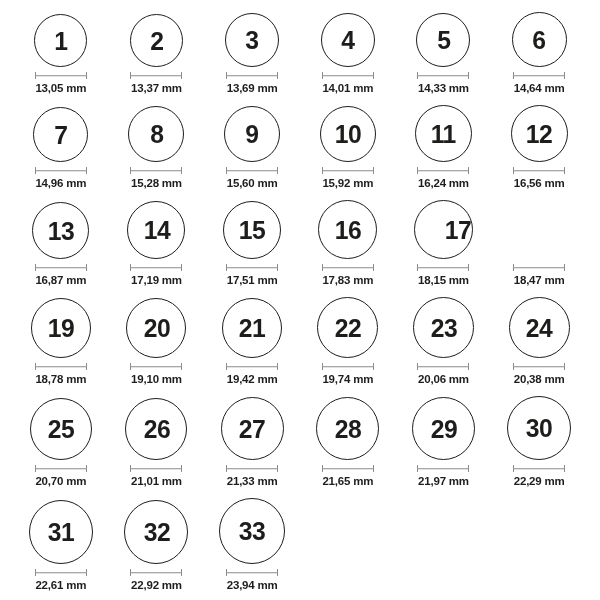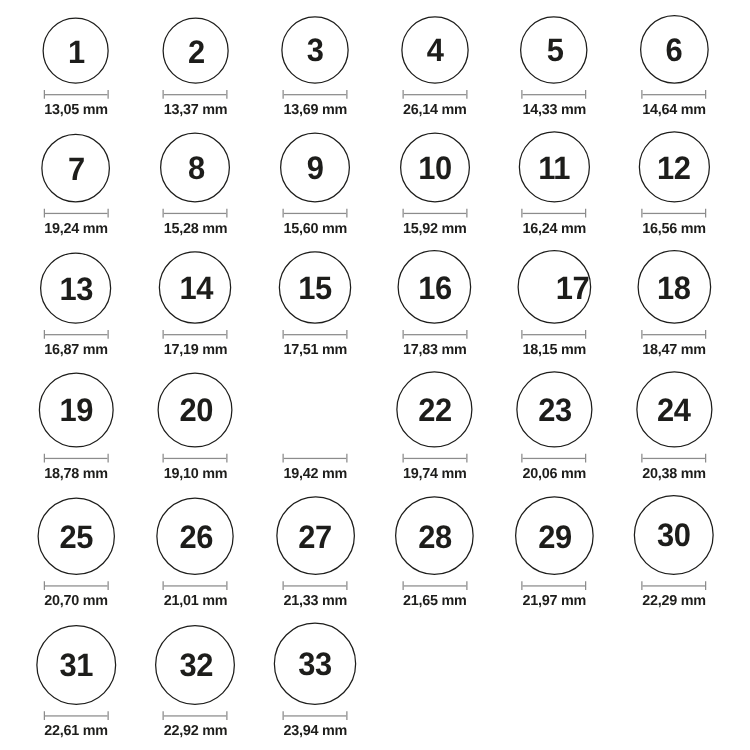--- a/index.html
+++ b/index.html
@@ -97,42 +97,42 @@
       <span class="num">3</span>
     </div>
     <div class="ruler"></div>
     <div class="mm-label">13,69 mm</div>
   </div>
     <div class="cell">
     <div class="circle" style="width: 54px; height: 54px;">
       <span class="num">4</span>
     </div>
     <div class="ruler"></div>
-    <div class="mm-label">26,14 mm</div>
+    <div class="mm-label">14,01 mm</div>
   </div>
     <div class="cell">
     <div class="circle" style="width: 54px; height: 54px;">
       <span class="num">5</span>
     </div>
     <div class="ruler"></div>
     <div class="mm-label">14,33 mm</div>
   </div>
     <div class="cell">
     <div class="circle" style="width: 55px; height: 55px;">
       <span class="num">6</span>
     </div>
     <div class="ruler"></div>
     <div class="mm-label">14,64 mm</div>
   </div>
     <div class="cell">
     <div class="circle" style="width: 55px; height: 55px;">
       <span class="num">7</span>
     </div>
     <div class="ruler"></div>
-    <div class="mm-label">19,24 mm</div>
+    <div class="mm-label">14,96 mm</div>
   </div>
     <div class="cell">
     <div class="circle" style="width: 56px; height: 56px;">
       <span class="num">8</span>
     </div>
     <div class="ruler"></div>
     <div class="mm-label">15,28 mm</div>
   </div>
     <div class="cell">
     <div class="circle" style="width: 56px; height: 56px;">
@@ -191,41 +191,41 @@
     <div class="mm-label">17,83 mm</div>
   </div>
     <div class="cell">
     <div class="circle" style="width: 59px; height: 59px; justify-content: flex-end;">
       <span class="num">17</span>
     </div>
     <div class="ruler"></div>
     <div class="mm-label">18,15 mm</div>
   </div>
     <div class="cell">
-    <div class="circle" style="width: 59px; height: 59px;">
-      <span class="num">18</span>
-    </div>
     <div class="ruler"></div>
     <div class="mm-label">18,47 mm</div>
   </div>
     <div class="cell">
     <div class="circle" style="width: 60px; height: 60px;">
       <span class="num">19</span>
     </div>
     <div class="ruler"></div>
     <div class="mm-label">18,78 mm</div>
   </div>
     <div class="cell">
     <div class="circle" style="width: 60px; height: 60px;">
       <span class="num">20</span>
     </div>
     <div class="ruler"></div>
     <div class="mm-label">19,10 mm</div>
   </div>
     <div class="cell">
+    <div class="circle" style="width: 60px; height: 60px;">
+      <span class="num">21</span>
+    </div>
     <div class="ruler"></div>
     <div class="mm-label">19,42 mm</div>
   </div>
     <div class="cell">
     <div class="circle" style="width: 61px; height: 61px;">
       <span class="num">22</span>
     </div>
     <div class="ruler"></div>
     <div class="mm-label">19,74 mm</div>
   </div>

